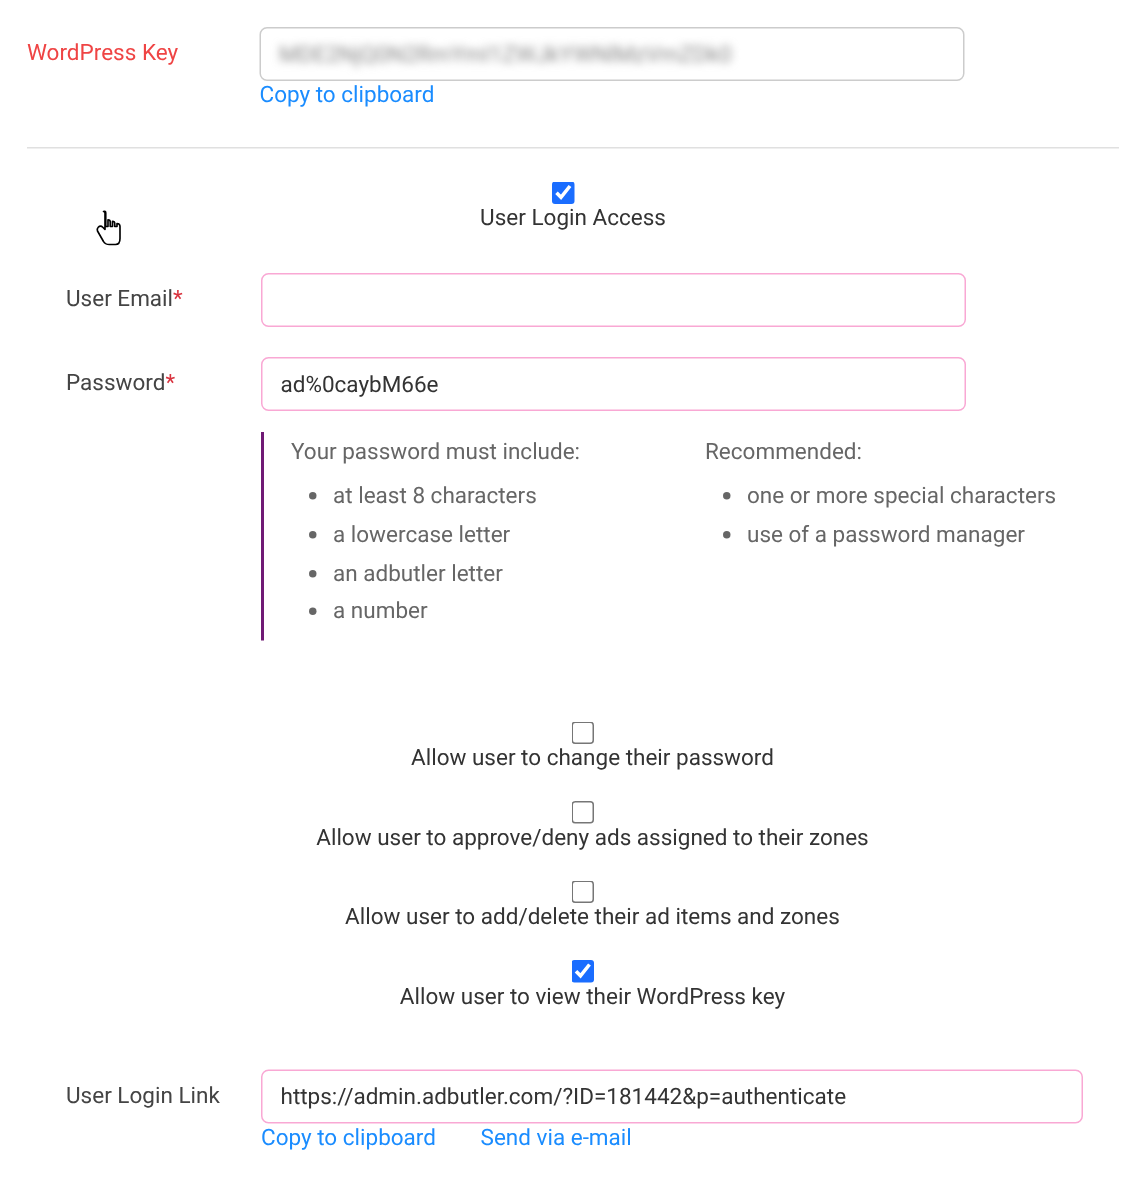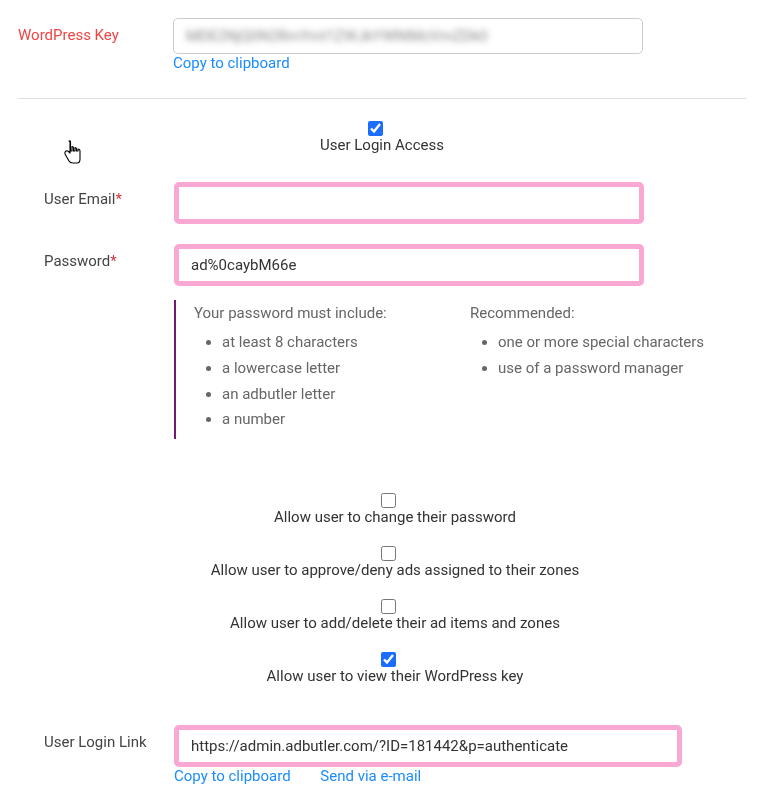--- a/index.html
+++ b/index.html
@@ -23,21 +23,21 @@
     padding-top: 8px;
     color: #ef4444;
   }
   .field-content {
     flex: 1;
   }
   .text-input {
     width: 470px;
     height: 36px;
     padding: 16px 12px;
-    border: 5px solid #f9a8d4;
+    border: 1px solid #f9a8d4;
     border-radius: 5px;
     font-size: 15px;
     font-family: inherit;
     color: #333;
   }
   .blurred-value {
     filter: blur(3px);
     color: #888;
     user-select: none;
   }
@@ -224,21 +224,21 @@
   <div class="perm-row">
     <input type="checkbox" checked="" style="">
     <span class="perm-label">Allow user to view their WordPress key</span>
   </div>
 </div>
 
 <div class="sub-form">
   <div class="sub-field-row" style="margin-bottom:0;">
     <div class="sub-field-label">User Login Link</div>
     <div class="field-content">
-      <input type="text" class="text-input" style="width: 508px;" value="https://admin.adbutler.com/?ID=181442&amp;p=authenticate">
+      <input type="text" class="text-input" style="width: 548px;" value="https://admin.adbutler.com/?ID=181442&amp;p=authenticate">
       <div class="link-row">
         <a class="link">Copy to clipboard</a>
         <a class="link">Send via e-mail</a>
       </div>
     </div>
   </div>
 </div>
 
 <div class="buttons-row">
   <button class="btn">Cancel</button>

